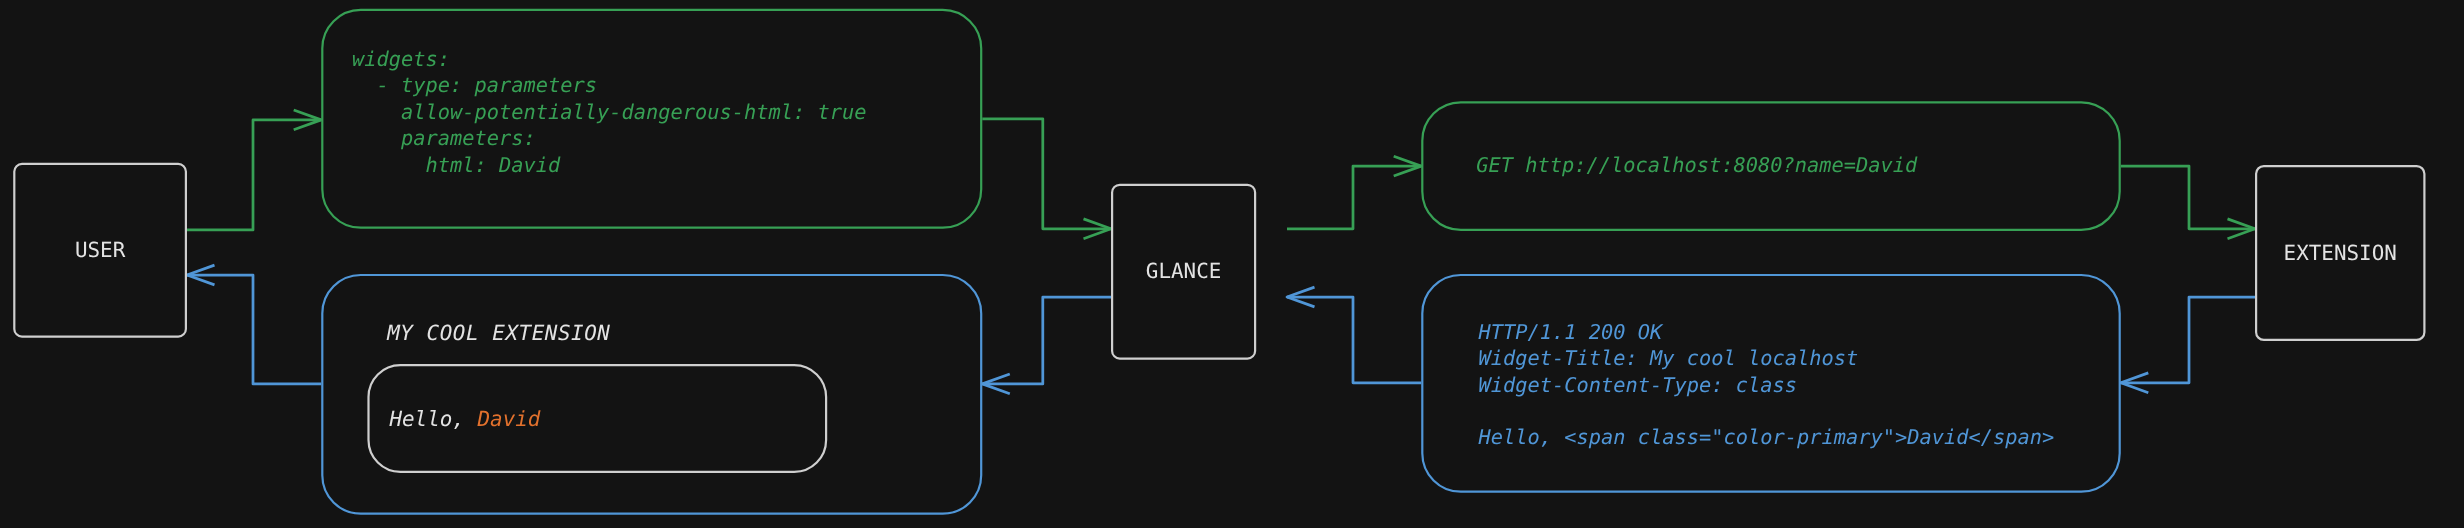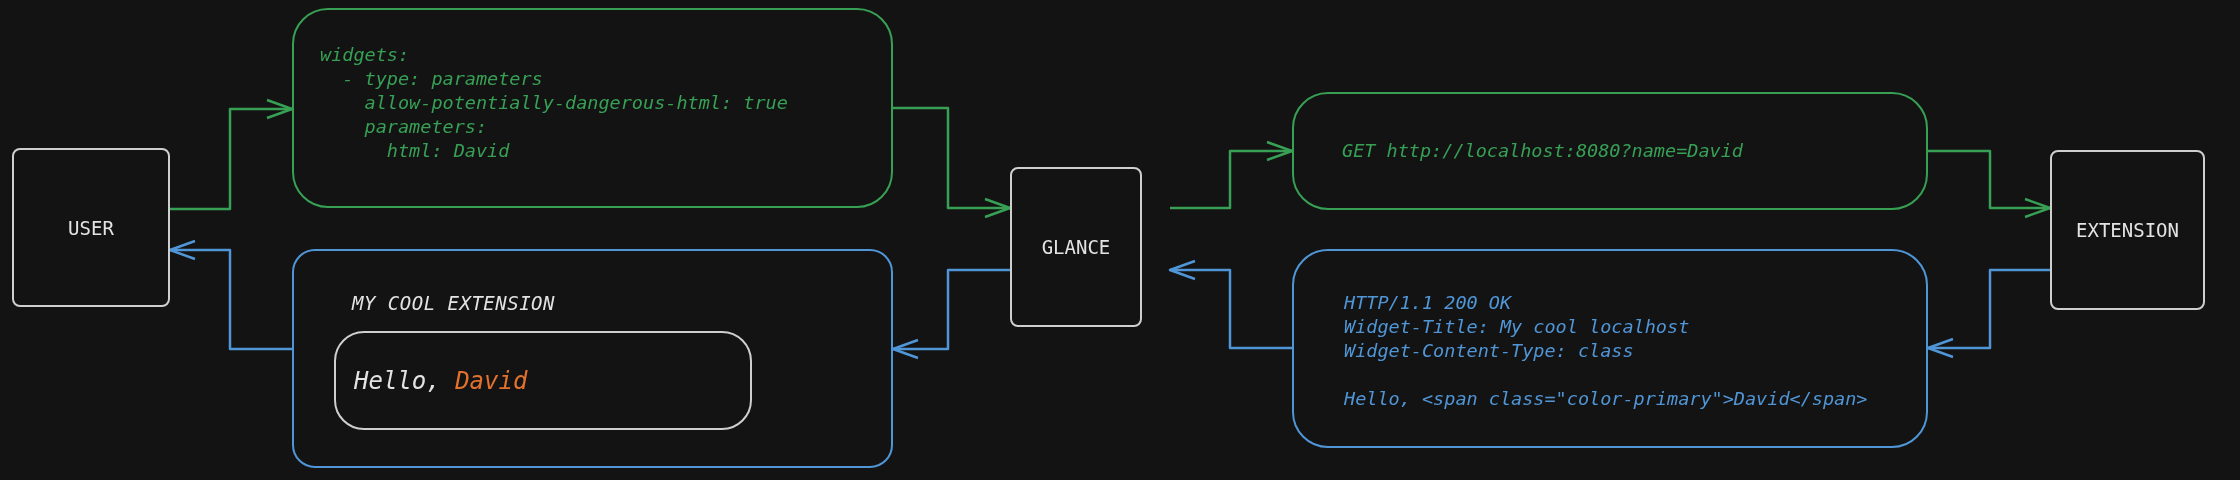--- a/index.html
+++ b/index.html
@@ -61,39 +61,38 @@
   #config-box { left: 292px; top: 8px;   width: 601px; height: 200px; padding: 33px 0 0 26px; }
   #get-box    { left: 1292px; top: 92px;  width: 636px; height: 118px;
                 display: flex; align-items: center; padding-left: 48px; }
   #http-box   { left: 1292px; top: 249px; width: 636px; height: 199px; padding: 40px 0 0 50px; }
 
   .code-line { white-space: pre; line-height: 24px; min-height: 24px; }
 
   #widget-box {
     left: 292px; top: 249px; width: 601px; height: 219px;
     color: var(--text);
-    border-radius: 23px;
   }
   #widget-title {
     margin: 40px 0 0 58px;
     line-height: 24px;
     font-size: 19px;
     letter-spacing: 0.5px;
     color: var(--text);
   }
   #hello-box {
     position: absolute;
     left: 40px; top: 80px;
     width: 418px; height: 99px;
     border: 2px solid var(--node-border);
     border-radius: 30px;
     display: flex;
     align-items: center;
     padding-left: 18px;
-    font-size: 24px;
+    font-size: 19px;
   }
   #greeting-prefix { color: var(--text); white-space: pre; }
   #greeting-name   { color: var(--orange); }
 </style>
 </head>
 <body>
 
 <div id="diagram">
 
   <svg id="connectors" viewBox="0 0 2240 480" xmlns="http://www.w3.org/2000/svg">

